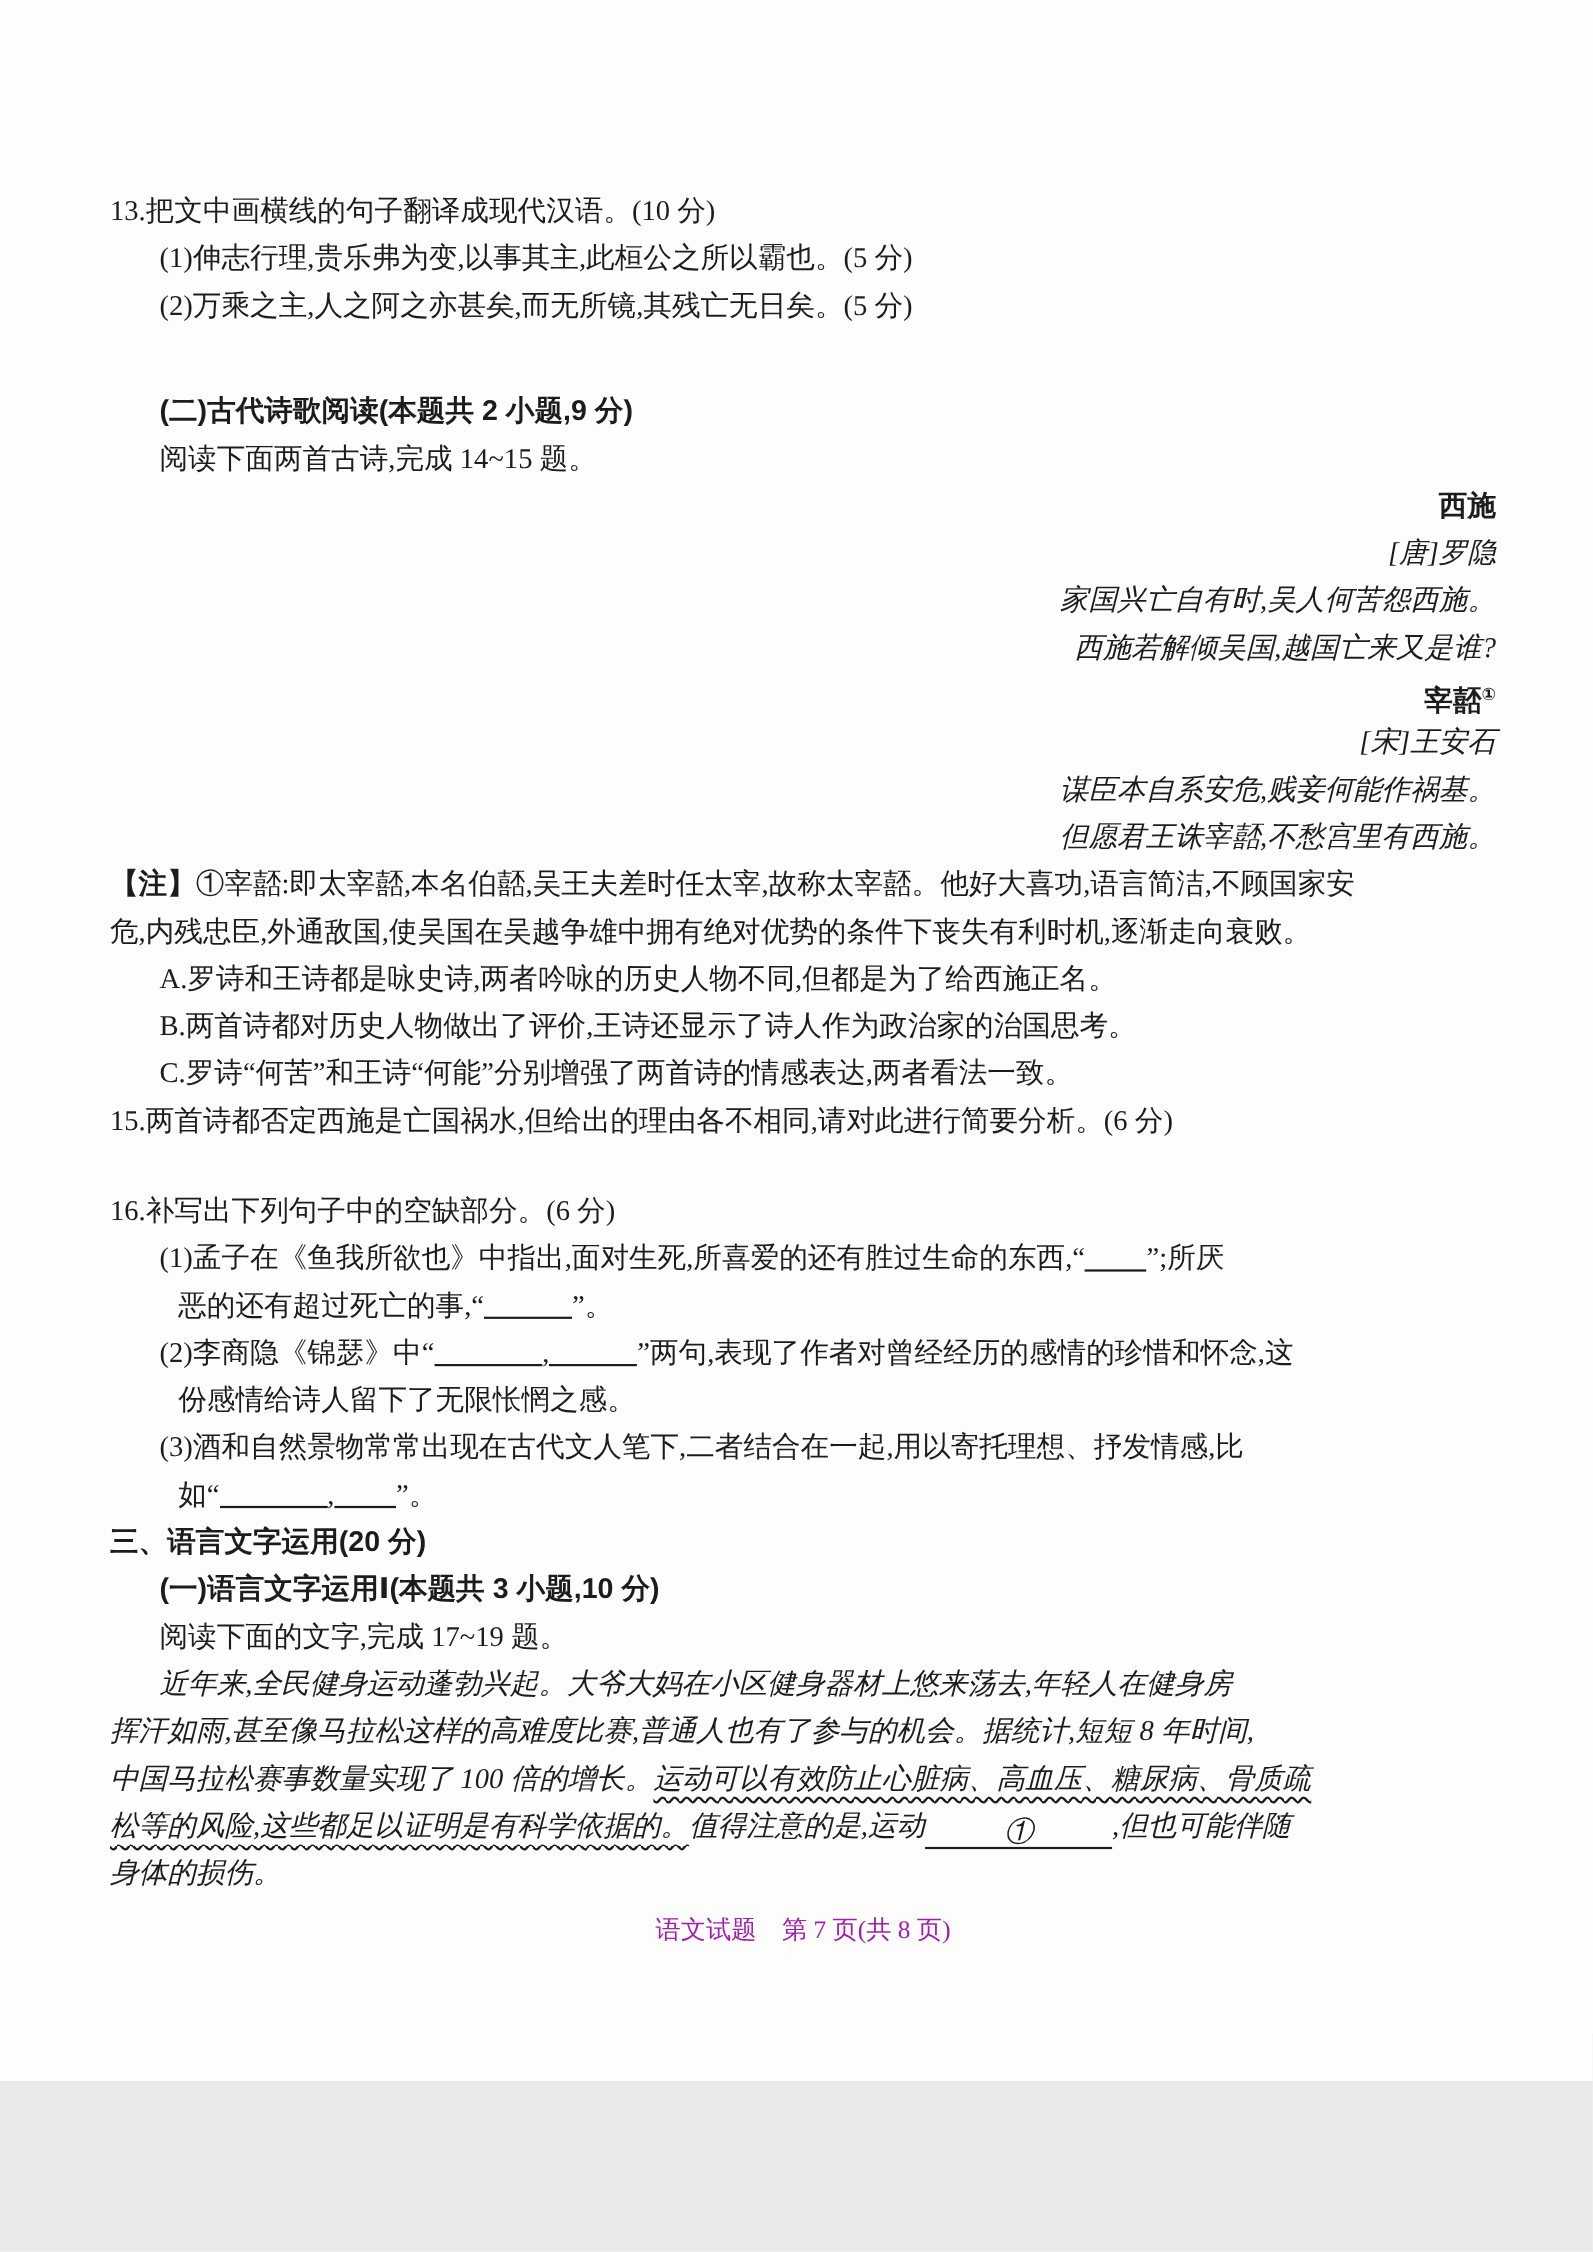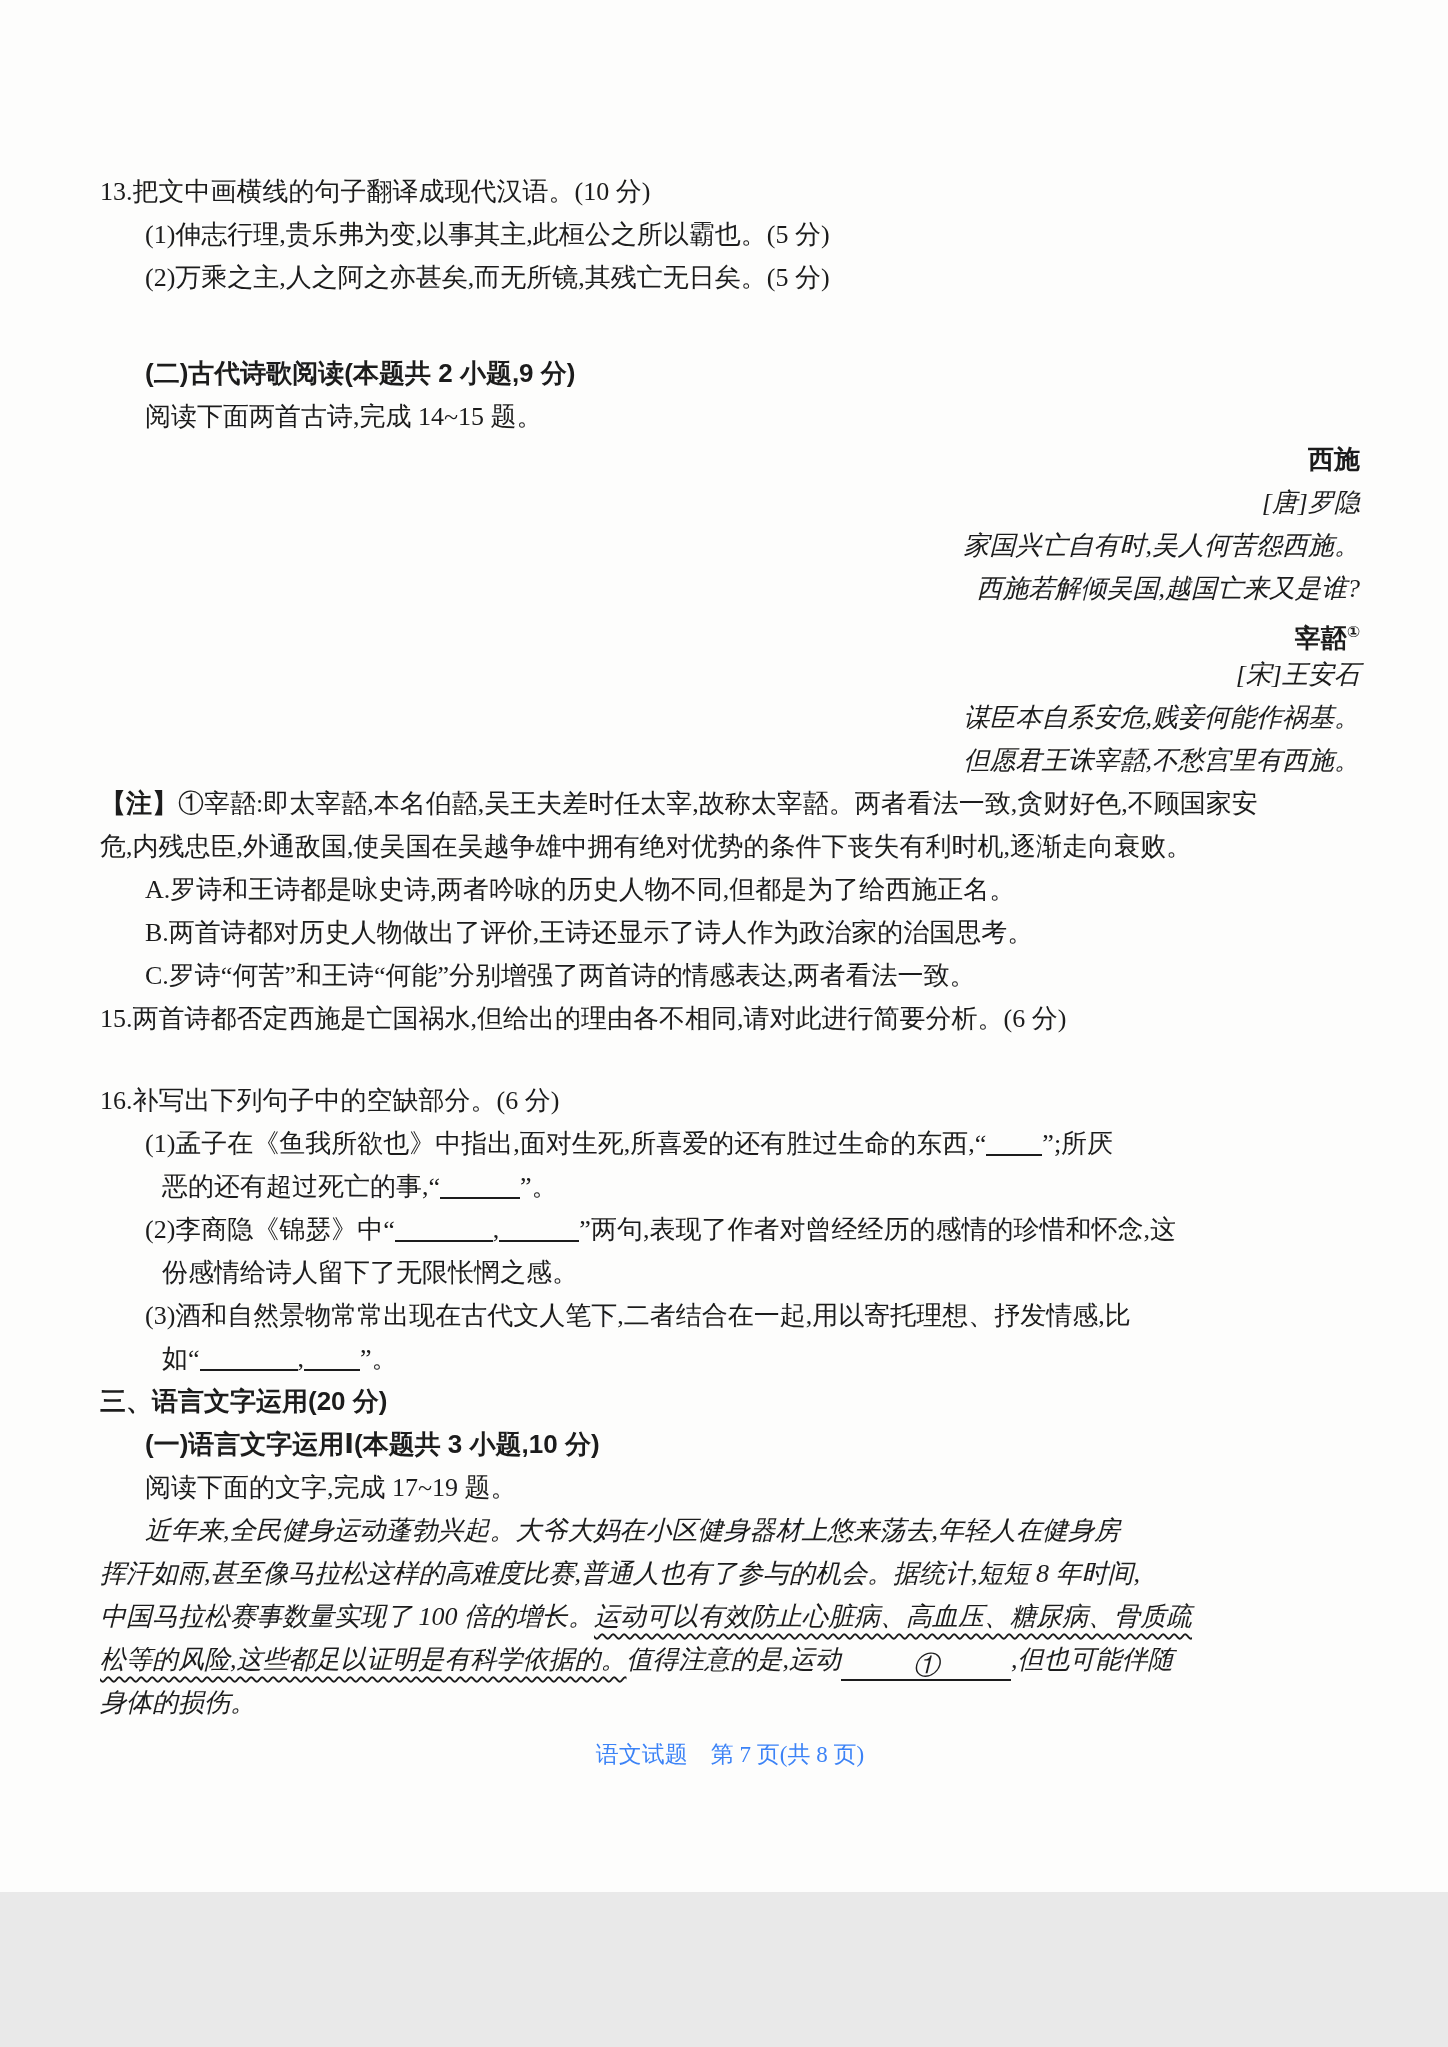--- a/index.html
+++ b/index.html
@@ -44,21 +44,21 @@
   .blank.xl { width:170px; height:auto; min-height:0.95em; vertical-align:-6px; }
   .section { }
   #sec-poetry    { margin-top:53px; }
   #sec-dictation { margin-top:39px; }
   #sec-language  { margin-top:0; }
   .footer {
     margin-top:14px;
     text-align:center;
     font-size:23px;
     line-height:34px;
-    color:#3b82f6;
+    color:#a21caf;
   }
 </style>
 </head>
 <body>
 
 <div class="page">
   <div class="section" id="sec-q13">
       <div class="line"><span>13.把文中画横线的句子翻译成现代汉语。(10 分)</span></div>
       <div class="line ind1"><span>(1)伸志行理,贵乐弗为变,以事其主,此桓公之所以霸也。(5 分)</span></div>
       <div class="line ind1"><span>(2)万乘之主,人之阿之亦甚矣,而无所镜,其残亡无日矣。(5 分)</span></div>
@@ -67,21 +67,21 @@
       <div class="line ind1 heading"><span>(二)古代诗歌阅读(本题共 2 小题,9 分)</span></div>
       <div class="line ind1"><span>阅读下面两首古诗,完成 14~15 题。</span></div>
       <div class="line center heading"><span>西施</span></div>
       <div class="line center kai"><span>[唐]罗隐</span></div>
       <div class="line center kai"><span>家国兴亡自有时,吴人何苦怨西施。</span></div>
       <div class="line center kai"><span>西施若解倾吴国,越国亡来又是谁?</span></div>
       <div class="line center heading"><span>宰嚭</span><span class="sup">①</span></div>
       <div class="line center kai"><span>[宋]王安石</span></div>
       <div class="line center kai"><span>谋臣本自系安危,贱妾何能作祸基。</span></div>
       <div class="line center kai"><span>但愿君王诛宰嚭,不愁宫里有西施。</span></div>
-      <div class="line"><span class="bold">【注】</span><span>①宰嚭:即太宰嚭,本名伯嚭,吴王夫差时任太宰,故称太宰嚭。两者看法一致,贪财好色,不顾国家安</span></div>
+      <div class="line"><span class="bold">【注】</span><span>①宰嚭:即太宰嚭,本名伯嚭,吴王夫差时任太宰,故称太宰嚭。他好大喜功,语言简洁,不顾国家安</span></div>
       <div class="line"><span>危,内残忠臣,外通敌国,使吴国在吴越争雄中拥有绝对优势的条件下丧失有利时机,逐渐走向衰败。</span></div>
       <div class="line ind1"><span>A.罗诗和王诗都是咏史诗,两者吟咏的历史人物不同,但都是为了给西施正名。</span></div>
       <div class="line ind1"><span>B.两首诗都对历史人物做出了评价,王诗还显示了诗人作为政治家的治国思考。</span></div>
       <div class="line ind1"><span>C.罗诗“何苦”和王诗“何能”分别增强了两首诗的情感表达,两者看法一致。</span></div>
       <div class="line"><span>15.两首诗都否定西施是亡国祸水,但给出的理由各不相同,请对此进行简要分析。(6 分)</span></div>
     </div>
   <div class="section" id="sec-dictation">
       <div class="line"><span>16.补写出下列句子中的空缺部分。(6 分)</span></div>
       <div class="line ind1"><span>(1)孟子在《鱼我所欲也》中指出,面对生死,所喜爱的还有胜过生命的东西,“</span><span class="blank s"></span><span>”;所厌</span></div>
       <div class="line ind2"><span>恶的还有超过死亡的事,“</span><span class="blank m"></span><span>”。</span></div>

